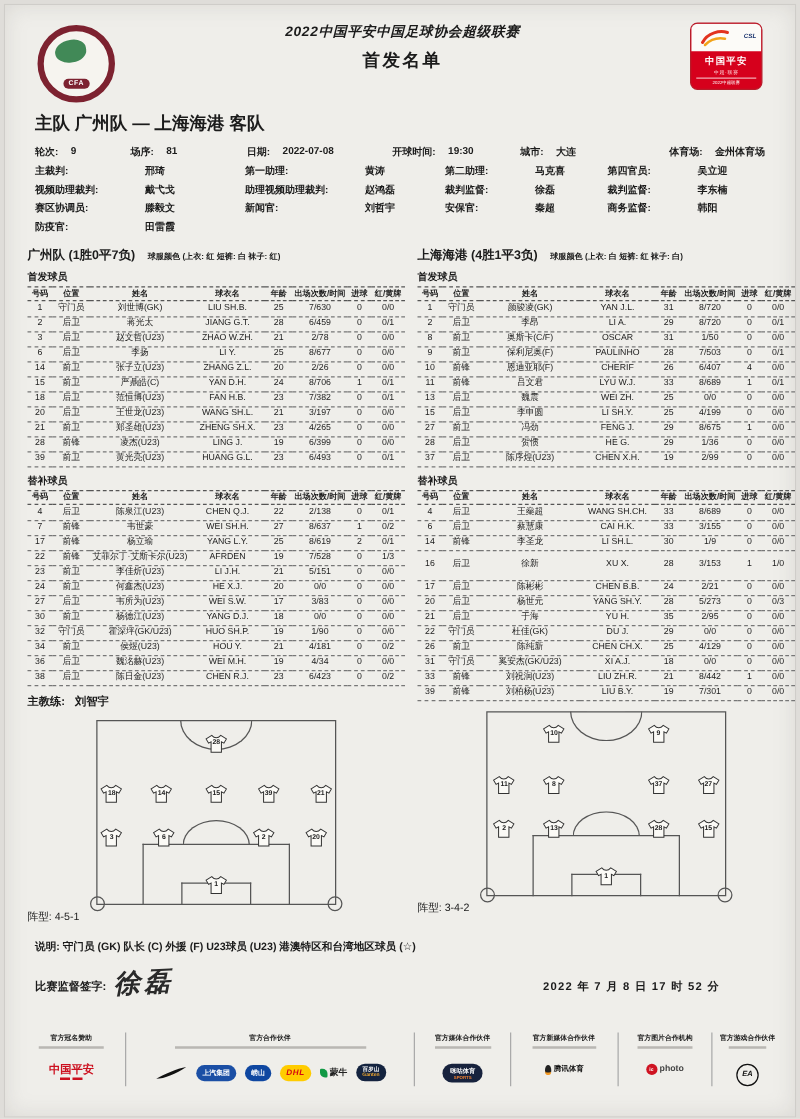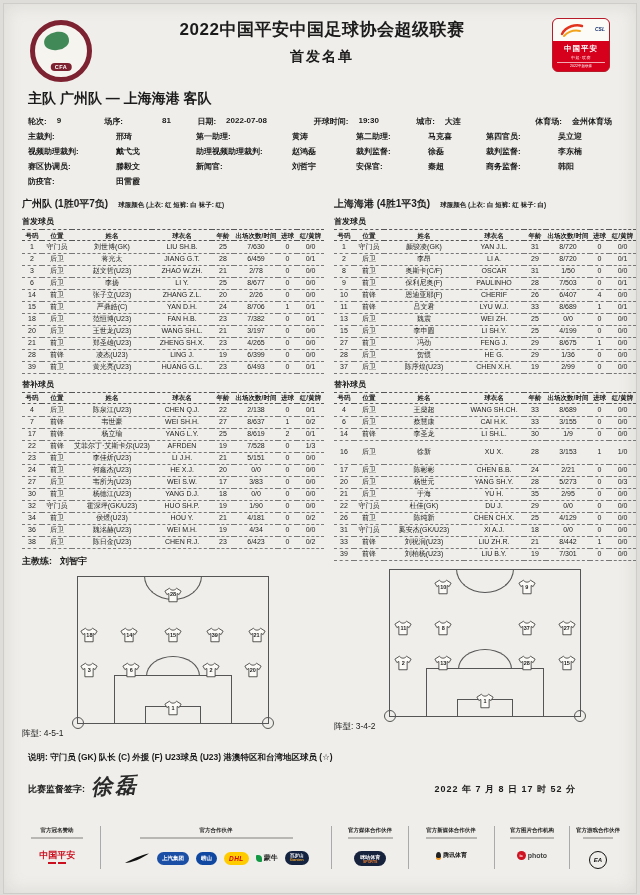--- a/index.html
+++ b/index.html
@@ -19,41 +19,41 @@
   
   .hdr{display:flex;align-items:flex-start;padding:12px 26px 0 26px;}
   .cfa{
     width:52px;height:52px;border-radius:50%;
     border:5px solid #7d2230;background:#f6f4ef;
     position:relative;flex:0 0 auto;margin-top:4px;
   }
   .cfa .field{position:absolute;left:9px;top:7px;width:25px;height:18px;background:#2e7d46;border-radius:55% 45% 50% 50%;transform:rotate(-8deg);opacity:.9;}
   .cfa .band{position:absolute;left:50%;bottom:6px;transform:translateX(-50%);background:#7d2230;color:#fff;font-size:5.5px;font-weight:bold;padding:1px 4px;border-radius:4px;letter-spacing:.5px;}
   .titles{flex:1;text-align:center;padding-top:2px;}
-  .t1{font-size:17px;font-weight:bold;letter-spacing:.5px;}
+  .t1{font-size:11px;font-weight:bold;letter-spacing:.5px;font-style:italic;}
   .t2{font-size:14px;font-weight:bold;margin-top:7px;letter-spacing:2px;}
   .csl{
     width:56px;height:52px;border-radius:6px;flex:0 0 auto;
     border:1px solid #b71c2a;background:#d6001c;overflow:hidden;margin-top:2px;
   }
   .csl .top{height:22px;background:#fcfbf8;position:relative;}
   .csl .top svg{position:absolute;left:7px;top:3px;}
   .csl .top .cslword{position:absolute;right:4px;top:7px;font-size:5px;font-weight:bold;font-style:italic;color:#16306b;}
   .csl .mid{text-align:center;color:#fff;font-weight:bold;font-size:7.5px;padding-top:3px;letter-spacing:1px;}
   .csl .sub{text-align:center;color:#ffd9de;font-size:4px;margin-top:1px;letter-spacing:.5px;}
   .csl .strip{margin:2px 4px 0;border-top:1px solid #f2aab2;text-align:center;color:#fff;font-size:3.5px;padding-top:1px;}
   
   .matchline{padding:8px 24px 0;font-size:14px;font-weight:bold;}
   .info{padding:4px 24px 0;font-size:8px;font-weight:bold;}
   .irow{display:flex;margin-top:4px;}
   .pair{display:inline-flex;}
   .pair .lbl{white-space:nowrap;}
   .pair .val{white-space:nowrap;margin-left:10px;}
   .irow.r1 .pair:nth-child(1){width:82px;}
-  .irow.r1 .pair:nth-child(2){width:100px;gap:29px;}
+  .irow.r1 .pair:nth-child(2){width:100px;}
   .irow.r1 .pair:nth-child(3){width:125px;}
   .irow.r1 .pair:nth-child(4){width:110px;}
   .irow.r1 .pair:nth-child(5){width:128px;}
   .irow.rx .pair:nth-child(1){width:168px;}
   .irow.rx .pair:nth-child(2){width:160px;}
   .irow.rx .pair:nth-child(3){width:130px;}
   .irow.rx .pair .lbl{min-width:62px;}
   .irow.rx .pair:nth-child(1) .lbl{min-width:78px;}
   .irow.rx .pair:nth-child(2) .lbl{min-width:86px;}
   

